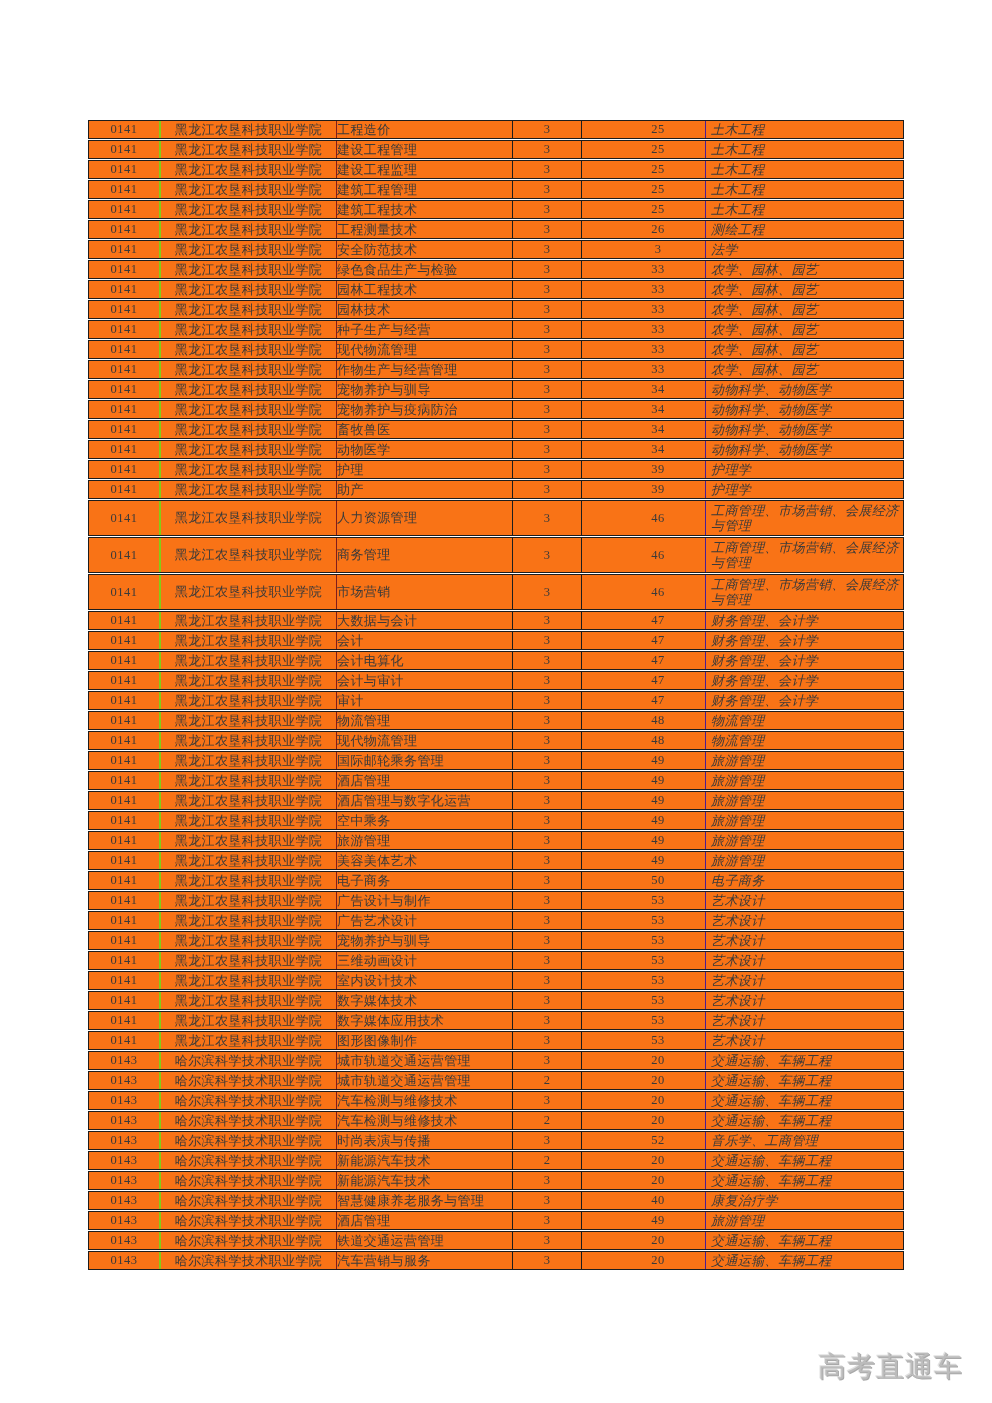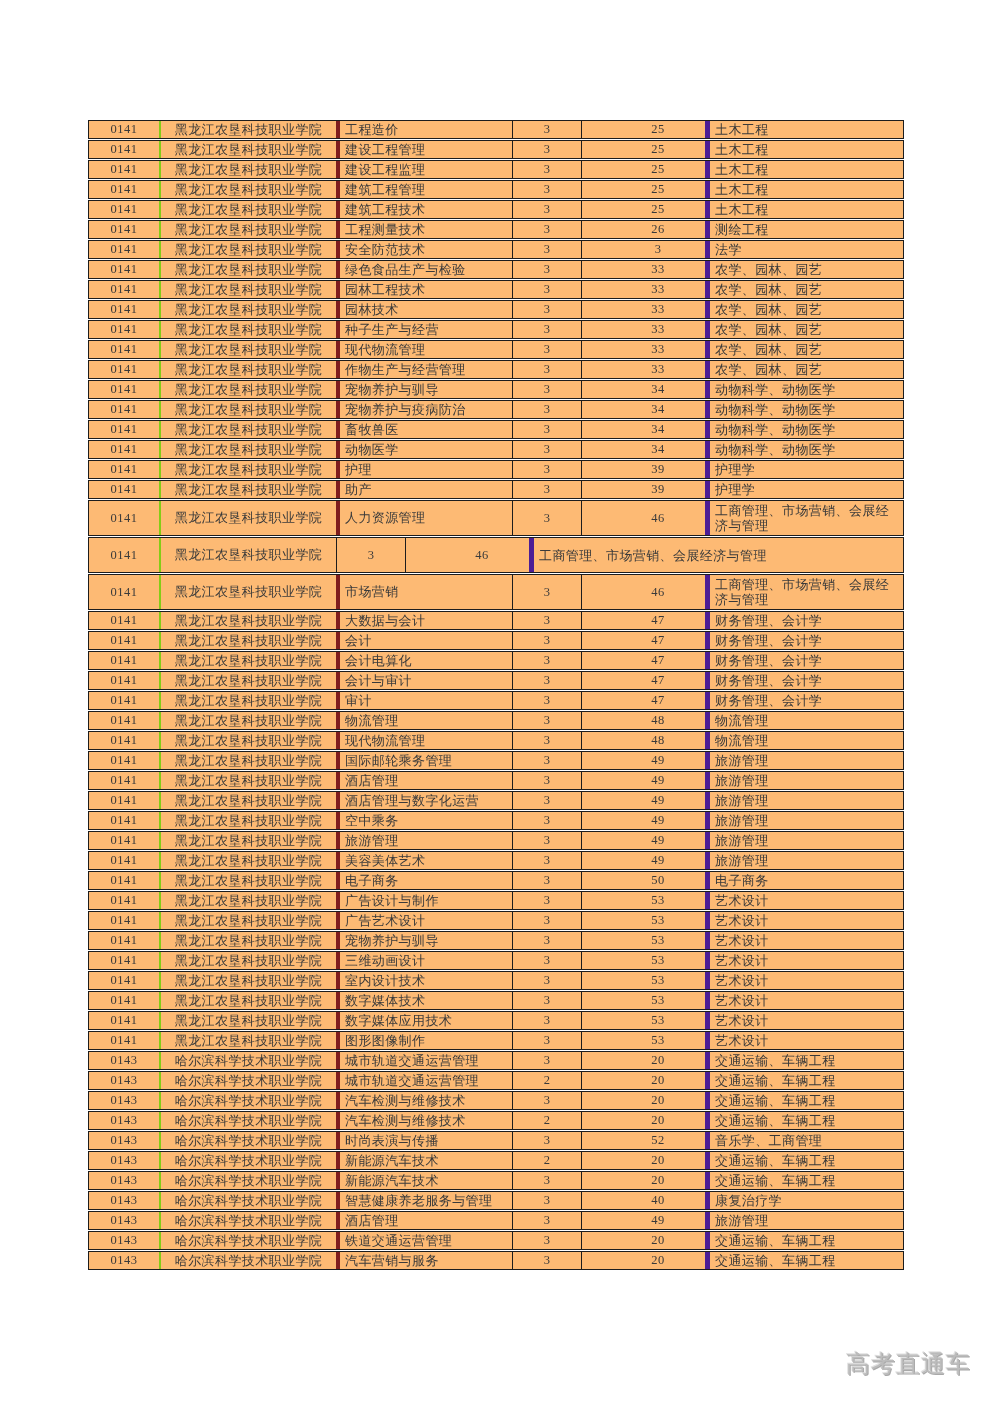--- a/index.html
+++ b/index.html
@@ -21,47 +21,47 @@
     top: 120px;
     width: 816px;
   }
   .row {
     display: flex;
     box-sizing: border-box;
     width: 816px;
     height: 19px;
     border: 1px solid #1d1d1d;
     margin-bottom: 1px;
-    background: #fdba74;
+    background: #f97316;
   }
   .row.tall {
     height: 36px;
   }
   .cell {
     box-sizing: border-box;
     display: flex;
     align-items: center;
     font-size: 13px;
     color: #3a3a3a;
     letter-spacing: 0.4px;
     overflow: hidden;
     white-space: nowrap;
   }
   .c-code   { width: 70px;  justify-content: center; font-size: 12.5px; letter-spacing: 0.5px; }
   .c-school { width: 177px; justify-content: center; border-left: 2px solid #84cc16; }
-  .c-major  { width: 176px; padding-left: 5px;       border-left: 4px solid #7f1d1d; font-family: Liberation Serif, serif; }
+  .c-major  { width: 176px;       border-left: 1px solid #7f1d1d; font-family: Liberation Serif, serif; }
   .c-n1     { width: 69px;  justify-content: center; border-left: 1px solid #1d1d1d; font-size: 12.5px; }
   .c-n2     { width: 124px; justify-content: center; border-left: 1px solid #1d1d1d; font-size: 12.5px; padding-left: 29px; }
-  .c-cat    { flex: 1; padding: 1px 3px 1px 5px;     border-left: 5px solid #4c1d95;
-              white-space: normal; line-height: 15px; }
+  .c-cat    { flex: 1; padding: 1px 3px 1px 5px;     border-left: 1px solid #4c1d95;
+              white-space: normal; line-height: 15px; font-style: italic; }
   .watermark {
     position: absolute;
     top: 1348px;
-    right: 21px;
-    font-size: 24px;
+    right: 29px;
+    font-size: 28px;
     letter-spacing: 1px;
     color: #bcbcbc;
     font-family: Liberation Serif, serif;
     text-shadow: 1px 1px 0 #a9a9a9, -1px -1px 0 #e2e2e2;
   }
 </style>
 </head>
 <body>
 
 <div class="page">
@@ -222,20 +222,21 @@
     <div class="cell c-code">0141</div>
     <div class="cell c-school">黑龙江农垦科技职业学院</div>
     <div class="cell c-major">人力资源管理</div>
     <div class="cell c-n1">3</div>
     <div class="cell c-n2">46</div>
     <div class="cell c-cat">工商管理、市场营销、会展经济与管理</div>
   </div>
       <div class="row tall">
     <div class="cell c-code">0141</div>
     <div class="cell c-school">黑龙江农垦科技职业学院</div>
+    <div class="cell c-major">商务管理</div>
     <div class="cell c-n1">3</div>
     <div class="cell c-n2">46</div>
     <div class="cell c-cat">工商管理、市场营销、会展经济与管理</div>
   </div>
       <div class="row tall">
     <div class="cell c-code">0141</div>
     <div class="cell c-school">黑龙江农垦科技职业学院</div>
     <div class="cell c-major">市场营销</div>
     <div class="cell c-n1">3</div>
     <div class="cell c-n2">46</div>

